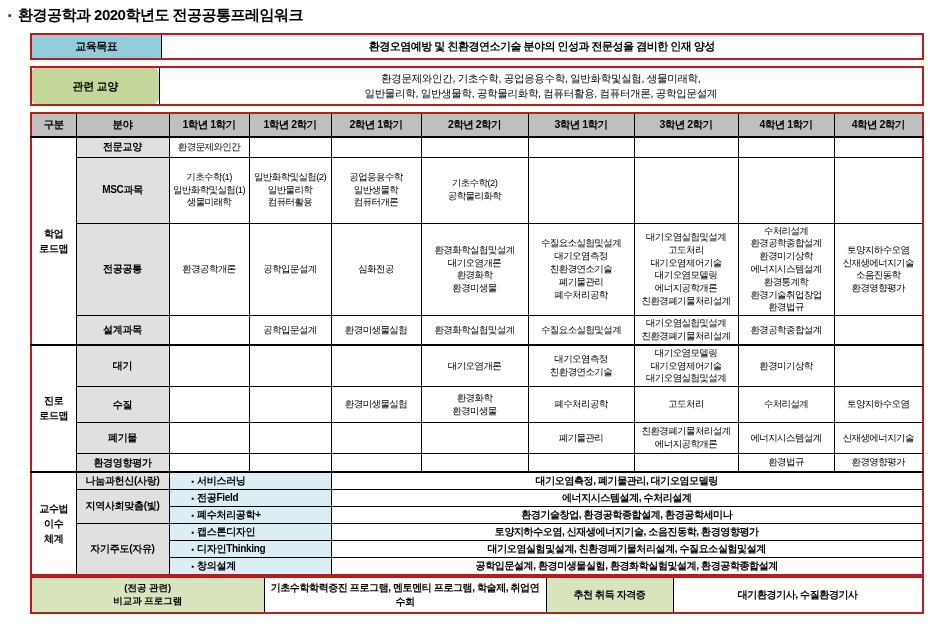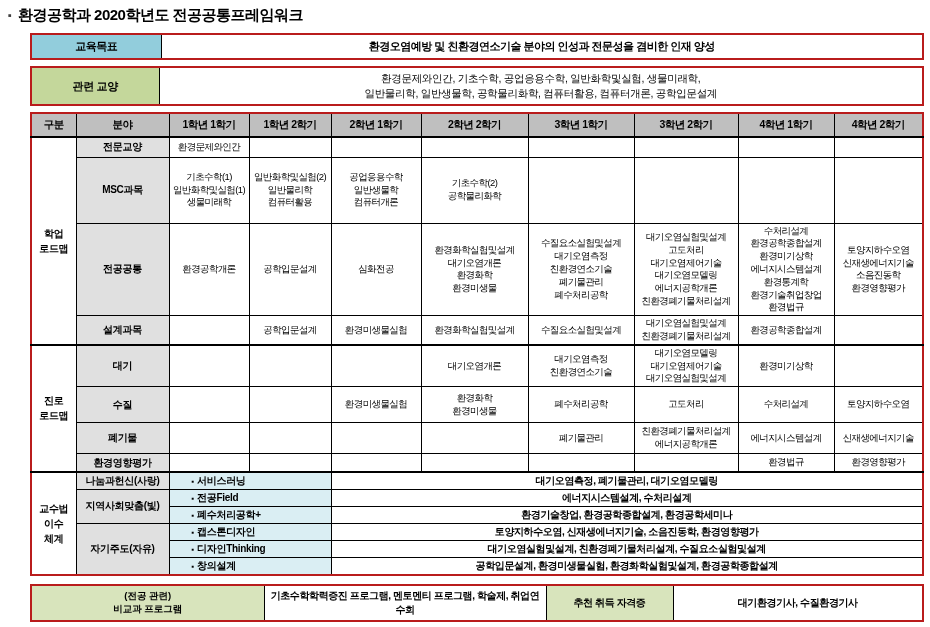--- a/index.html
+++ b/index.html
@@ -16,27 +16,27 @@
 
   
   .t1 { width:892px; margin-bottom:6px; }
   .t1 td { height:21px; text-align:center; font-weight:bold; font-size:11px; letter-spacing:-0.5px; }
   .teal-d { background:#92cddc; }
   .teal   { background:#b7dee8; }
 
   
   .t2 { width:892px; margin-bottom:6px; }
   .t2 td { text-align:center; letter-spacing:-0.3px; }
-  .green { background:#c4d79b; }
+  .green { background:#c4d79b;border-radius:8px; }
   .green-l { background:#d8e4bc; }
   .t2 .lbl { font-weight:bold; font-size:11px; }
   .t2 .content { font-size:10.5px; white-space:pre-line; line-height:1.4; }
 
   
-  .main { width:892px; margin-bottom:8px; }
+  .main { width:892px; }
   .main th { background:#bfbfbf; font-size:10.5px; height:20px; font-weight:bold;
              letter-spacing:-0.5px; border-bottom:2px solid #000; }
   .grp  { background:#ffffff; font-weight:bold; font-size:10px; text-align:center;
           white-space:pre-line; line-height:1.5; letter-spacing:-0.3px; }
   .area { background:#e0e0e0; font-weight:bold; font-size:10px; text-align:center; letter-spacing:-0.3px; }
   .c    { text-align:center; font-size:9.5px; white-space:pre-line; line-height:1.35; letter-spacing:-0.6px; }
   tr.sec td { border-top:2px solid #000; }
   .cyan { background:#daeef3; text-align:left; font-weight:bold; font-size:10px; padding-left:22px; letter-spacing:-0.3px; }
   .cyan .ib { font-size:8px; margin-right:3px; }
   .pv   { text-align:center; font-weight:bold; font-size:10px; letter-spacing:-0.4px; }

